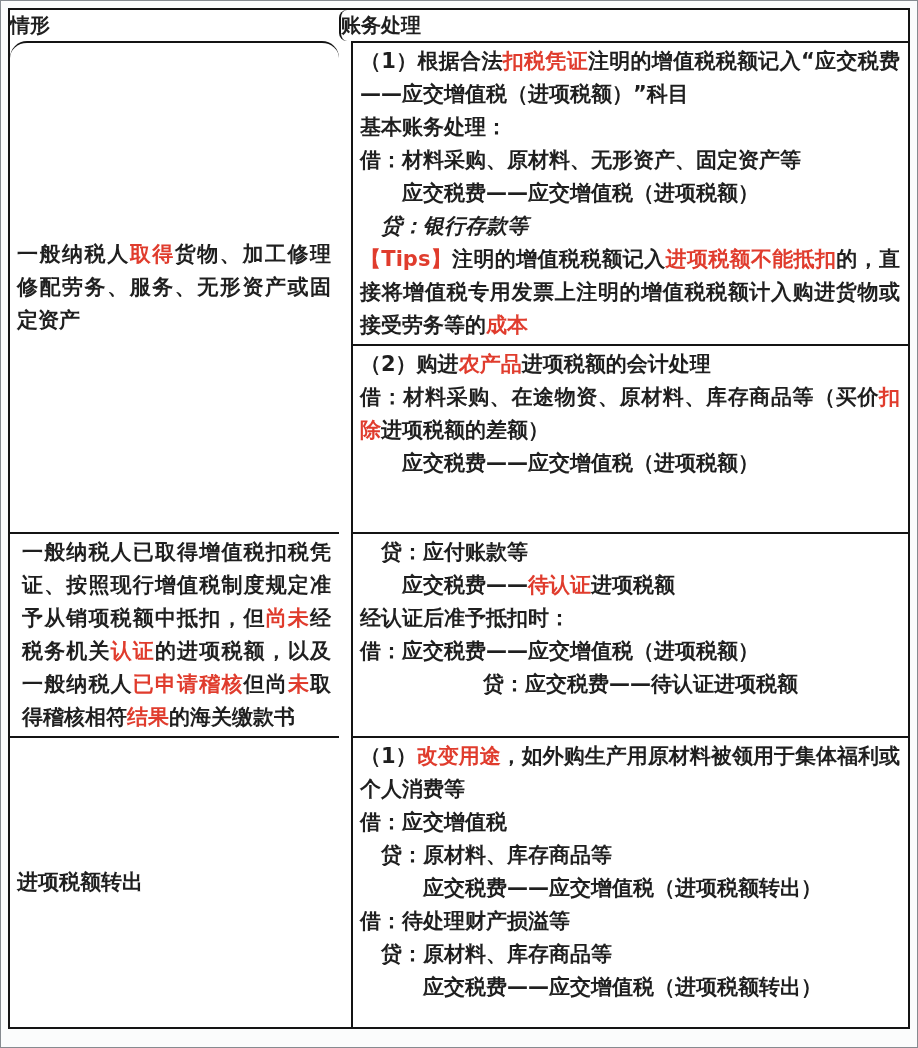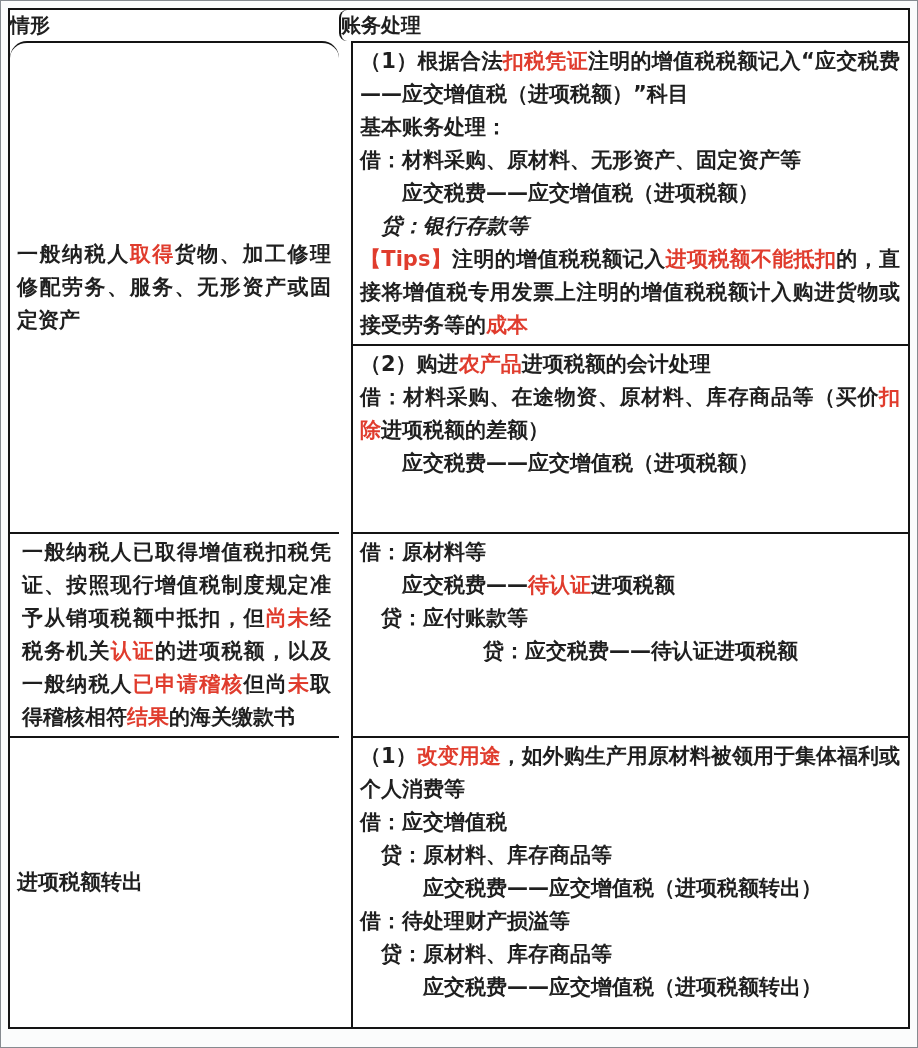--- a/index.html
+++ b/index.html
@@ -82,23 +82,24 @@
       <div class="line"><span>（2）购进</span><span class="red">农产品</span><span>进项税额的会计处理</span></div>
       <div class="line justify"><span>借：材料采购、在途物资、原材料、库存商品等（买价</span><span class="red">扣除</span><span>进项税额的差额）</span></div>
       <div class="line" style="padding-left: 42px;"><span>应交税费——应交增值税（进项税额）</span></div>
     </div>
     <div class="cell situation-cell" style="grid-area: 4 / 1 / span 1; padding-left: 12px;">
       <div class="cell-inner">
         <div class="line justify"><span>一般纳税人已取得增值税扣税凭证、按照现行增值税制度规定准予从销项税额中抵扣，但</span><span class="red">尚未</span><span>经税务机关</span><span class="red">认证</span><span>的进项税额，以及一般纳税人</span><span class="red">已申请稽核</span><span>但尚</span><span class="red">未</span><span>取得稽核相符</span><span class="red">结果</span><span>的海关缴款书</span></div>
       </div>
     </div>
     <div class="cell treatment-cell b-1-0" style="grid-area: 4 / 2;">
-      <div class="line"><span>借：原材料等</span></div>
+      <div class="line" style="padding-left: 21px;"><span>贷：应付账款等</span></div>
       <div class="line" style="padding-left: 42px;"><span>应交税费——</span><span class="red">待认证</span><span>进项税额</span></div>
-      <div class="line" style="padding-left: 21px;"><span>贷：应付账款等</span></div>
+      <div class="line"><span>经认证后准予抵扣时：</span></div>
+      <div class="line"><span>借：应交税费——应交增值税（进项税额）</span></div>
       <div class="line" style="padding-left: 21px; text-align: center;"><span>贷：应交税费——待认证进项税额</span></div>
     </div>
     <div class="cell situation-cell v-center" style="grid-area: 5 / 1 / span 1;">
       <div class="cell-inner">
         <div class="line"><span>进项税额转出</span></div>
       </div>
     </div>
     <div class="cell treatment-cell b-2-0" style="grid-area: 5 / 2;">
       <div class="line justify"><span>（1）</span><span class="red">改变用途</span><span>，如外购生产用原材料被领用于集体福利或个人消费等</span></div>
       <div class="line"><span>借：应交增值税</span></div>

